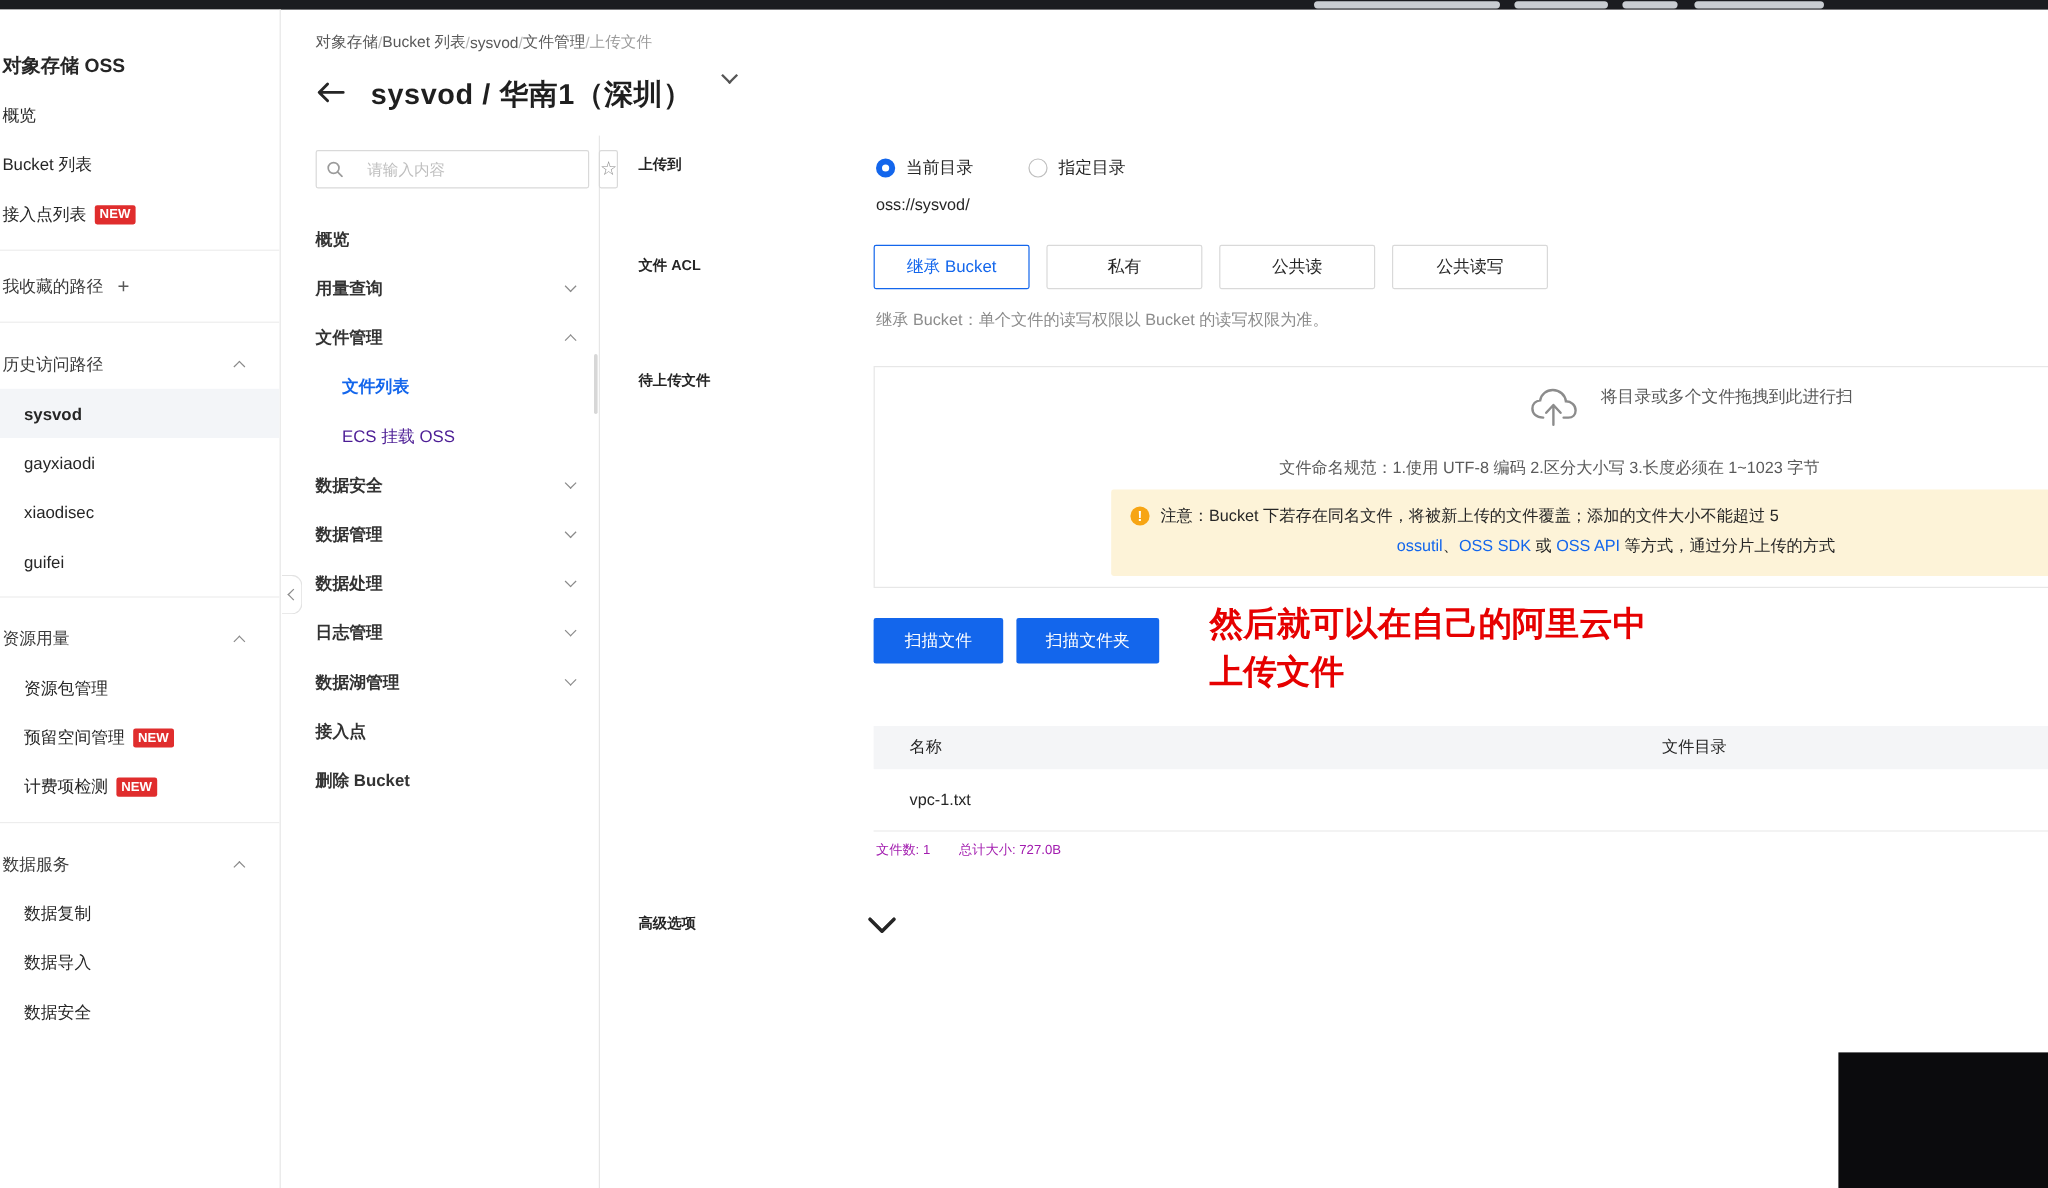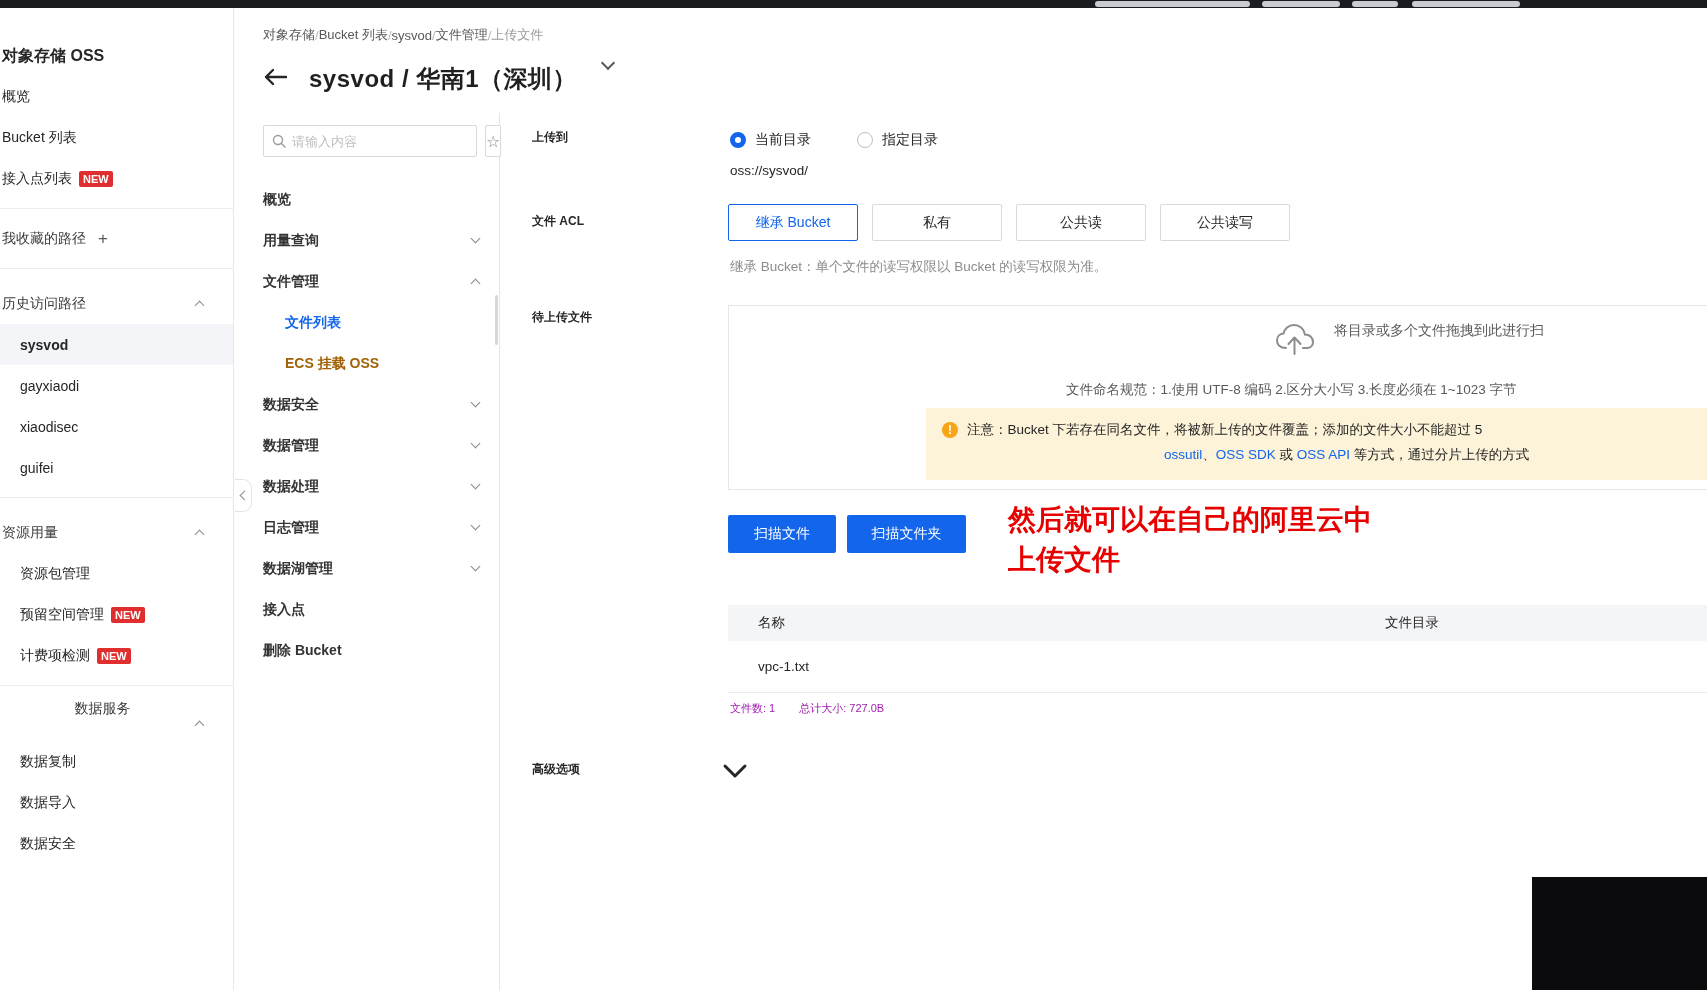--- a/index.html
+++ b/index.html
@@ -46,28 +46,28 @@
   .breadcrumb .bc-current { color:#9b9b9b; }
 
   .bucket-title-row { position:absolute; top:55px; left:26px; display:flex; align-items:flex-start; gap:20px; height:36px; }
   .back-btn { width:28px; height:28px; display:flex; align-items:center; justify-content:center; cursor:pointer; }
   .bucket-title { font-size:24px; font-weight:bold; color:#1f1f1f; letter-spacing:0.5px; }
   .title-chev { width:10px; height:10px; border-right:2px solid #555; border-bottom:2px solid #555; transform:rotate(45deg); margin-top:-5px; margin-left:6px; cursor:pointer; }
 
   
   .inner-nav { position:absolute; top:105px; left:0; width:265px; bottom:0; border-right:1px solid #e6e6e6; background:#fff; }
   .search-row { margin:12px 24px 0 28px; display:flex; gap:8px; }
-  .search-box { flex:1; height:32px; border:1px solid #d9d9d9; border-radius:2px; display:flex; align-items:center; padding:0 8px; gap:6px; background:#fff; }
+  .search-box { flex:1; height:32px; border:1px solid #d9d9d9; border-radius:2px; display:flex; align-items:center; padding:0 8px; gap:20px; background:#fff; }
   .search-box input { border:none; outline:none; flex:1; min-width:0; font-size:13px; color:#262626; font-family:inherit; }
   .search-box input::placeholder { color:#bfbfbf; }
   .star-btn { width:32px; height:32px; border:1px solid #d9d9d9; border-radius:2px; display:flex; align-items:center; justify-content:center; color:#8a8a8a; font-size:16px; cursor:pointer; background:#fff; }
   .nav-list { margin-top:22px; }
   .nav-item { height:41px; display:flex; align-items:center; padding:0 20px 0 28px; font-size:14px; font-weight:600; color:#333; cursor:pointer; }
   .nav-item .chev { margin-left:auto; }
-  .nav-item.child { padding-left:50px; font-weight:700; color:#a16207; }
+  .nav-item.child { padding-left:50px; font-weight:400; color:#4c1d95; }
   .nav-item.active { color:#1366ec; font-weight:700; }
   .nav-scroll-thumb { position:absolute; right:1px; top:182px; width:3px; height:50px; background:#d7d7d7; border-radius:2px; }
 
   
   .main { position:absolute; left:265px; top:105px; right:0; bottom:0; }
   .form-label { position:absolute; left:32px; font-size:12px; font-weight:600; color:#262626; }
 
   .radio-row { position:absolute; left:230px; top:18px; display:flex; gap:46px; align-items:center; }
   .radio-opt { display:flex; align-items:center; gap:9px; cursor:pointer; }
   .radio-circle { width:16px; height:16px; border-radius:50%; border:1px solid #bfbfbf; background:#fff; }
@@ -172,21 +172,21 @@
     <span>预留空间管理</span>
     <span class="badge-new">NEW</span>
   </div>
   <div class="ls-item child">
     <span>计费项检测</span>
     <span class="badge-new">NEW</span>
   </div>
 
   <div class="ls-div"></div>
 
-  <div class="ls-header" style="margin-top:14px;flex-direction:column;">
+  <div class="ls-header" style="margin-top:14px;">
     <span>数据服务</span>
     <span class="chev up"></span>
   </div>
   <div class="ls-item child">
     <span>数据复制</span>
   </div>
   <div class="ls-item child">
     <span>数据导入</span>
   </div>
   <div class="ls-item child">

